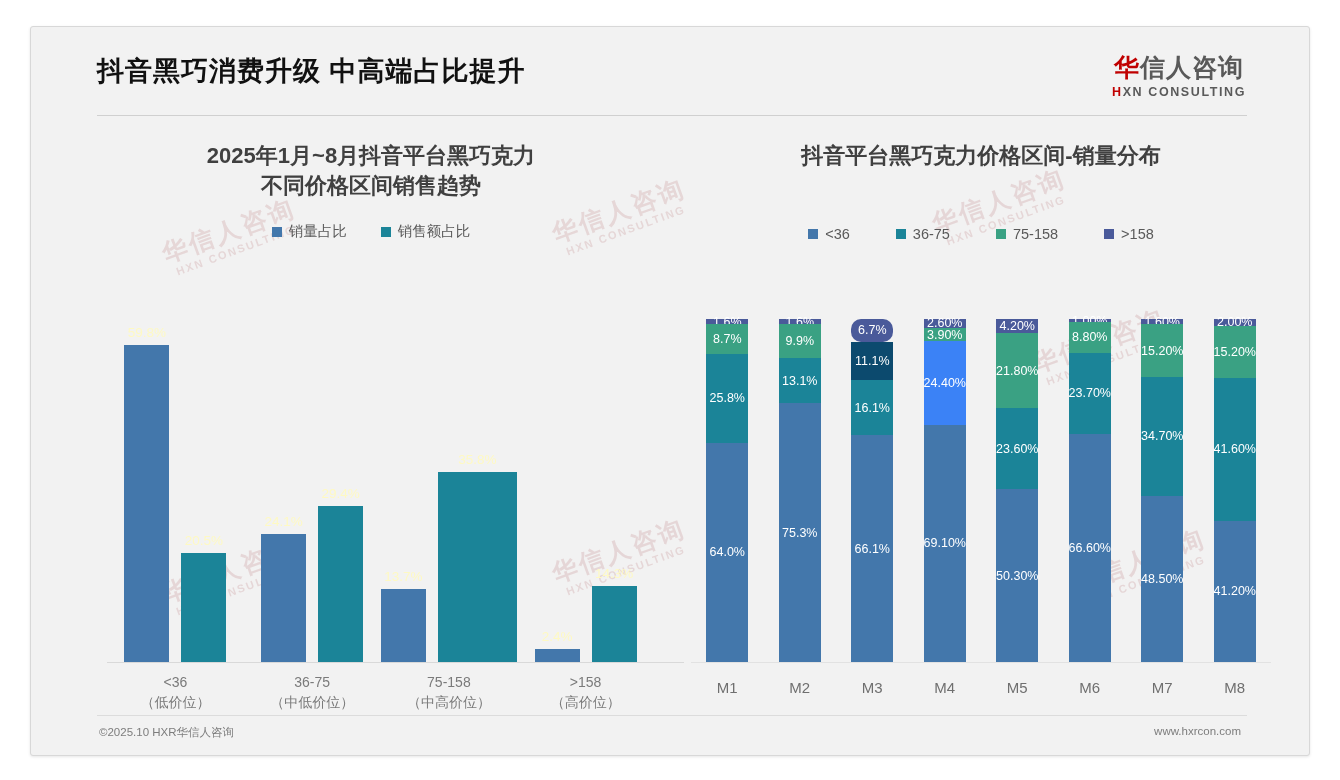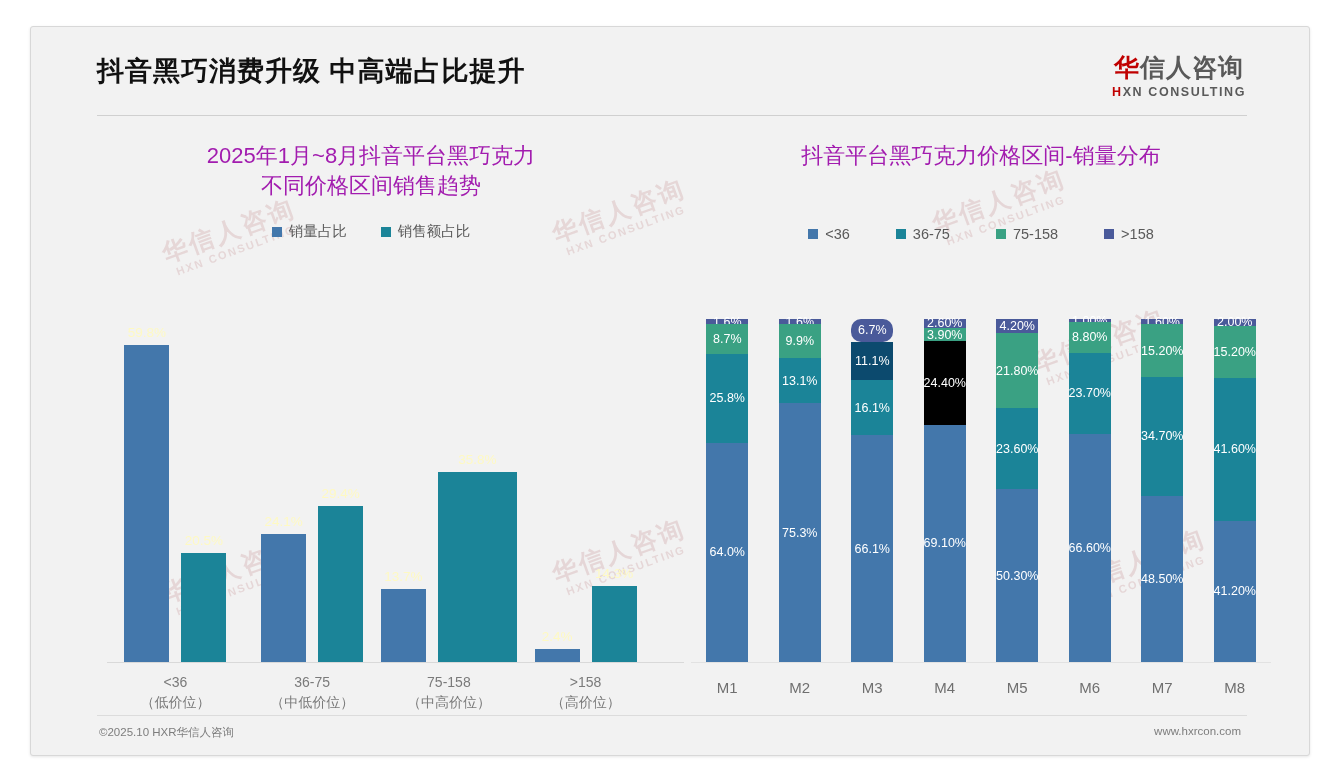--- a/index.html
+++ b/index.html
@@ -33,21 +33,21 @@
       transform:rotate(-20deg); text-align:center; font-weight:bold;}
   .wm .w1{font-size:25px; letter-spacing:3px; line-height:1.1; white-space:nowrap;}
   .wm .w2{font-size:11px; letter-spacing:2px; white-space:nowrap;}
 
   
   .panel{position:absolute; top:96px; height:575px;}
   .panel-l{left:40px; width:600px;}
   .panel-r{left:650px; width:600px;}
 
   .ctitle{
-    text-align:center; font-size:22px; font-weight:normal; color:#a21caf;
+    text-align:center; font-size:22px; font-weight:bold; color:#404040;
     line-height:1.35; margin-top:18px; white-space:nowrap;
   }
 
   .legend{display:flex; justify-content:center; align-items:center; margin-top:22px;}
   .legend.l4{gap:46px;}
   .legend.l2{gap:34px;}
   .lg-item{display:flex; align-items:center; gap:7px;}
   .lg-sw{width:10px; height:10px; display:block;}
   .lg-tx{font-size:14.5px; color:#595959; white-space:nowrap;}
 
@@ -266,21 +266,21 @@
             </div>
           </div>
           <div class="stk-cell">
             <div class="stk">
               <div class="seg" style="background: rgb(74, 90, 154); height: 2.6%;">
                 <span>2.60%</span>
               </div>
               <div class="seg" style="background: rgb(58, 161, 131); height: 3.9%;">
                 <span>3.90%</span>
               </div>
-              <div class="seg" style="background: #000000; height: 24.4%; text-align: right;">
+              <div class="seg" style="background: #3b82f6; height: 24.4%; text-align: right;">
                 <span>24.40%</span>
               </div>
               <div class="seg" style="background: rgb(67, 119, 171); height: 69.1%;">
                 <span>69.10%</span>
               </div>
             </div>
           </div>
           <div class="stk-cell">
             <div class="stk">
               <div class="seg" style="background: rgb(74, 90, 154); height: 4.2042%;">

